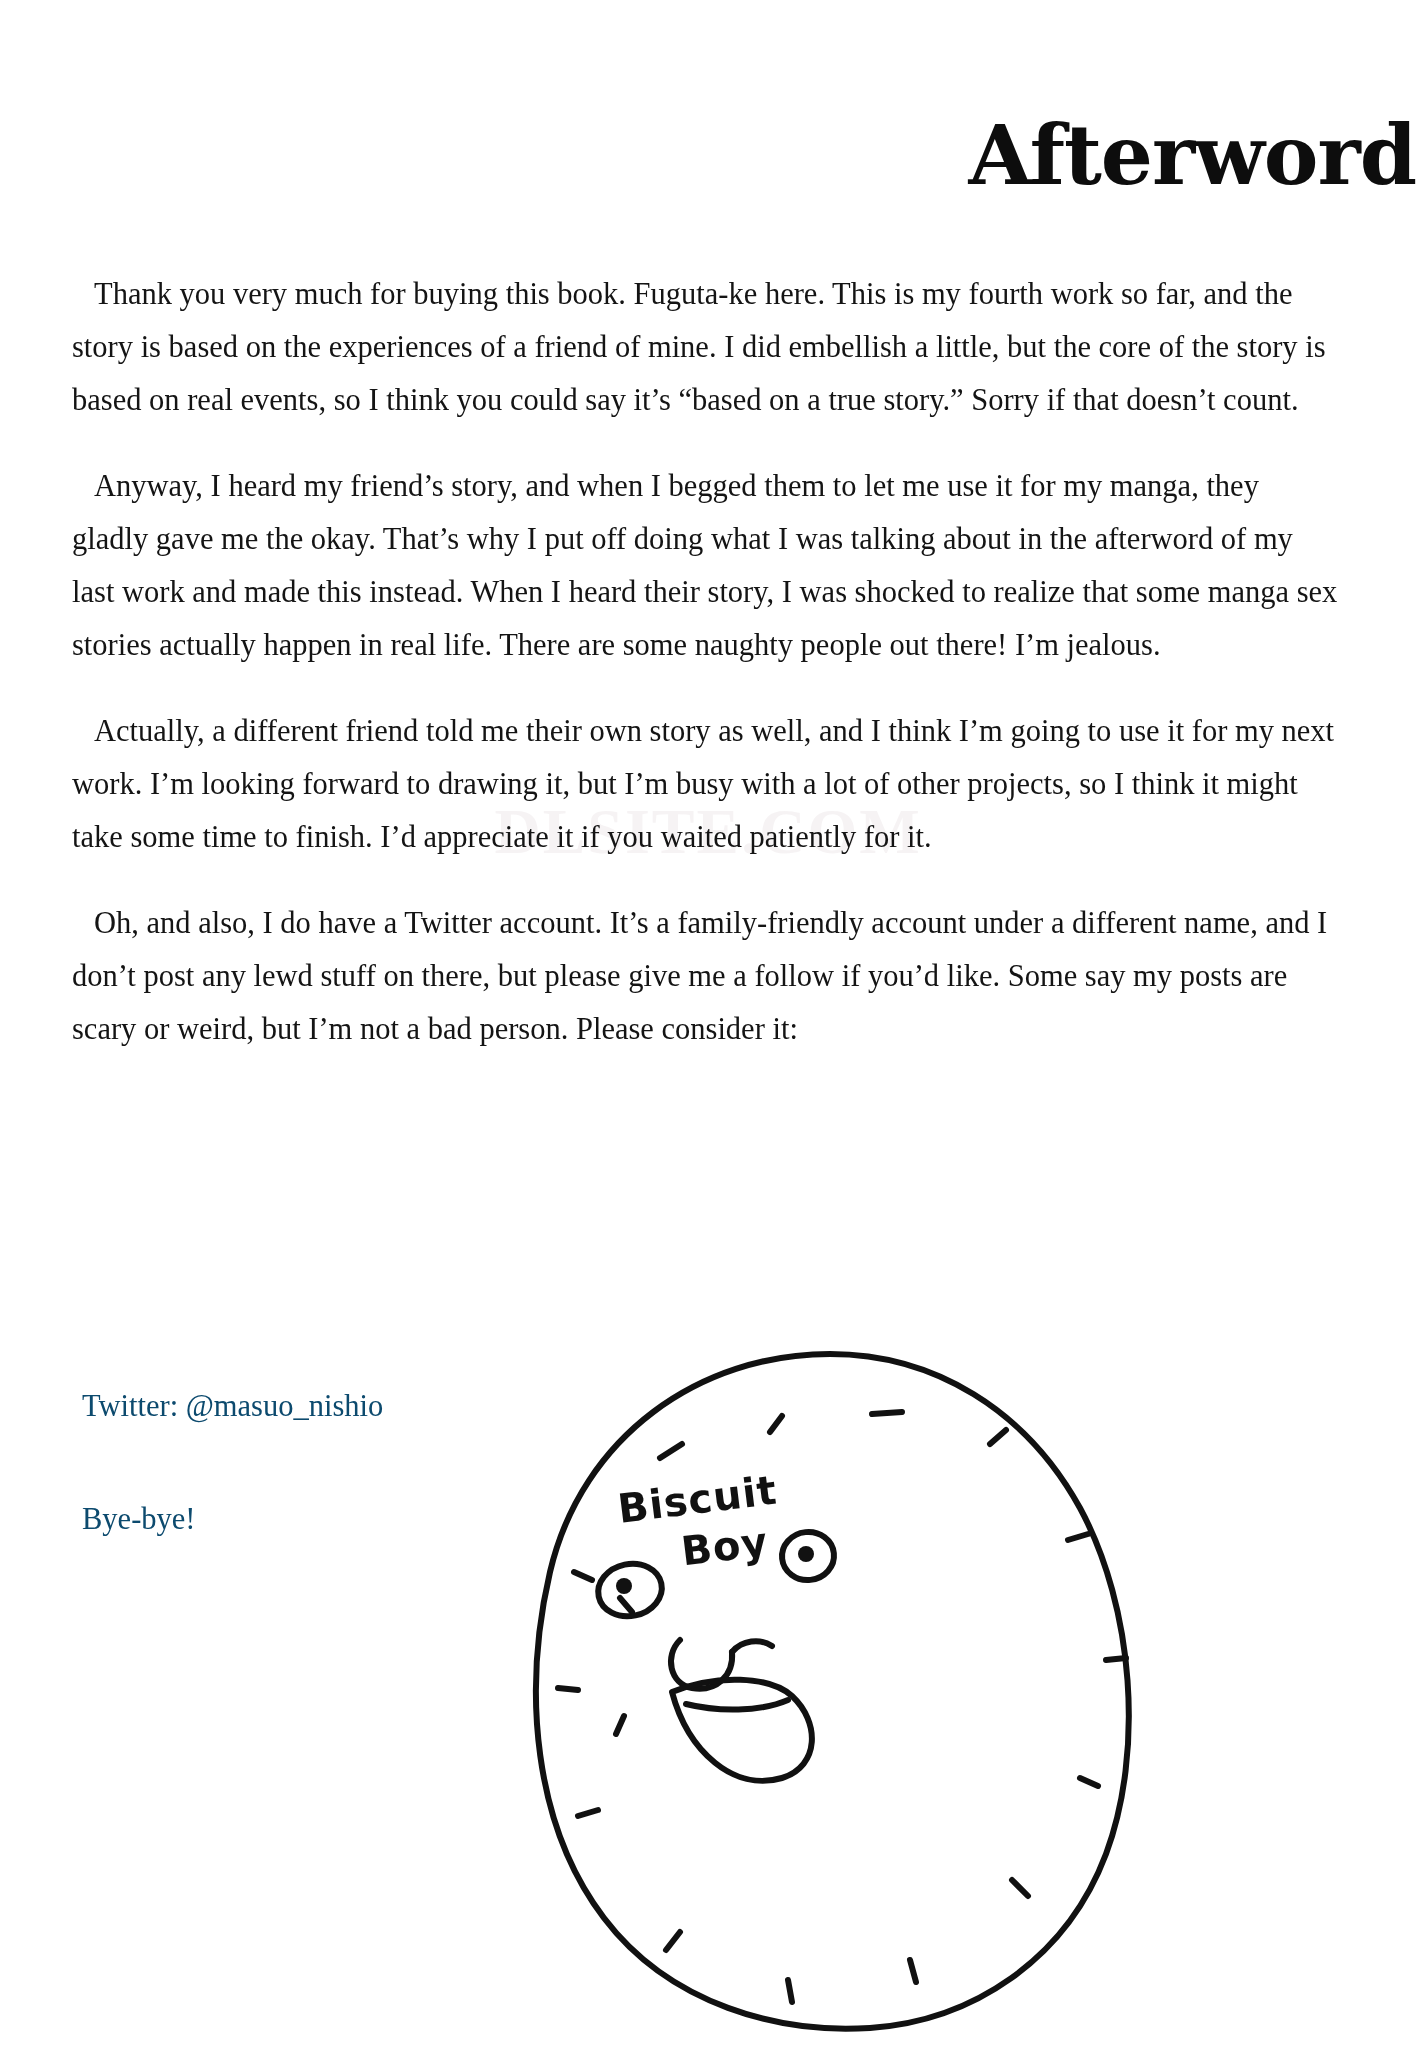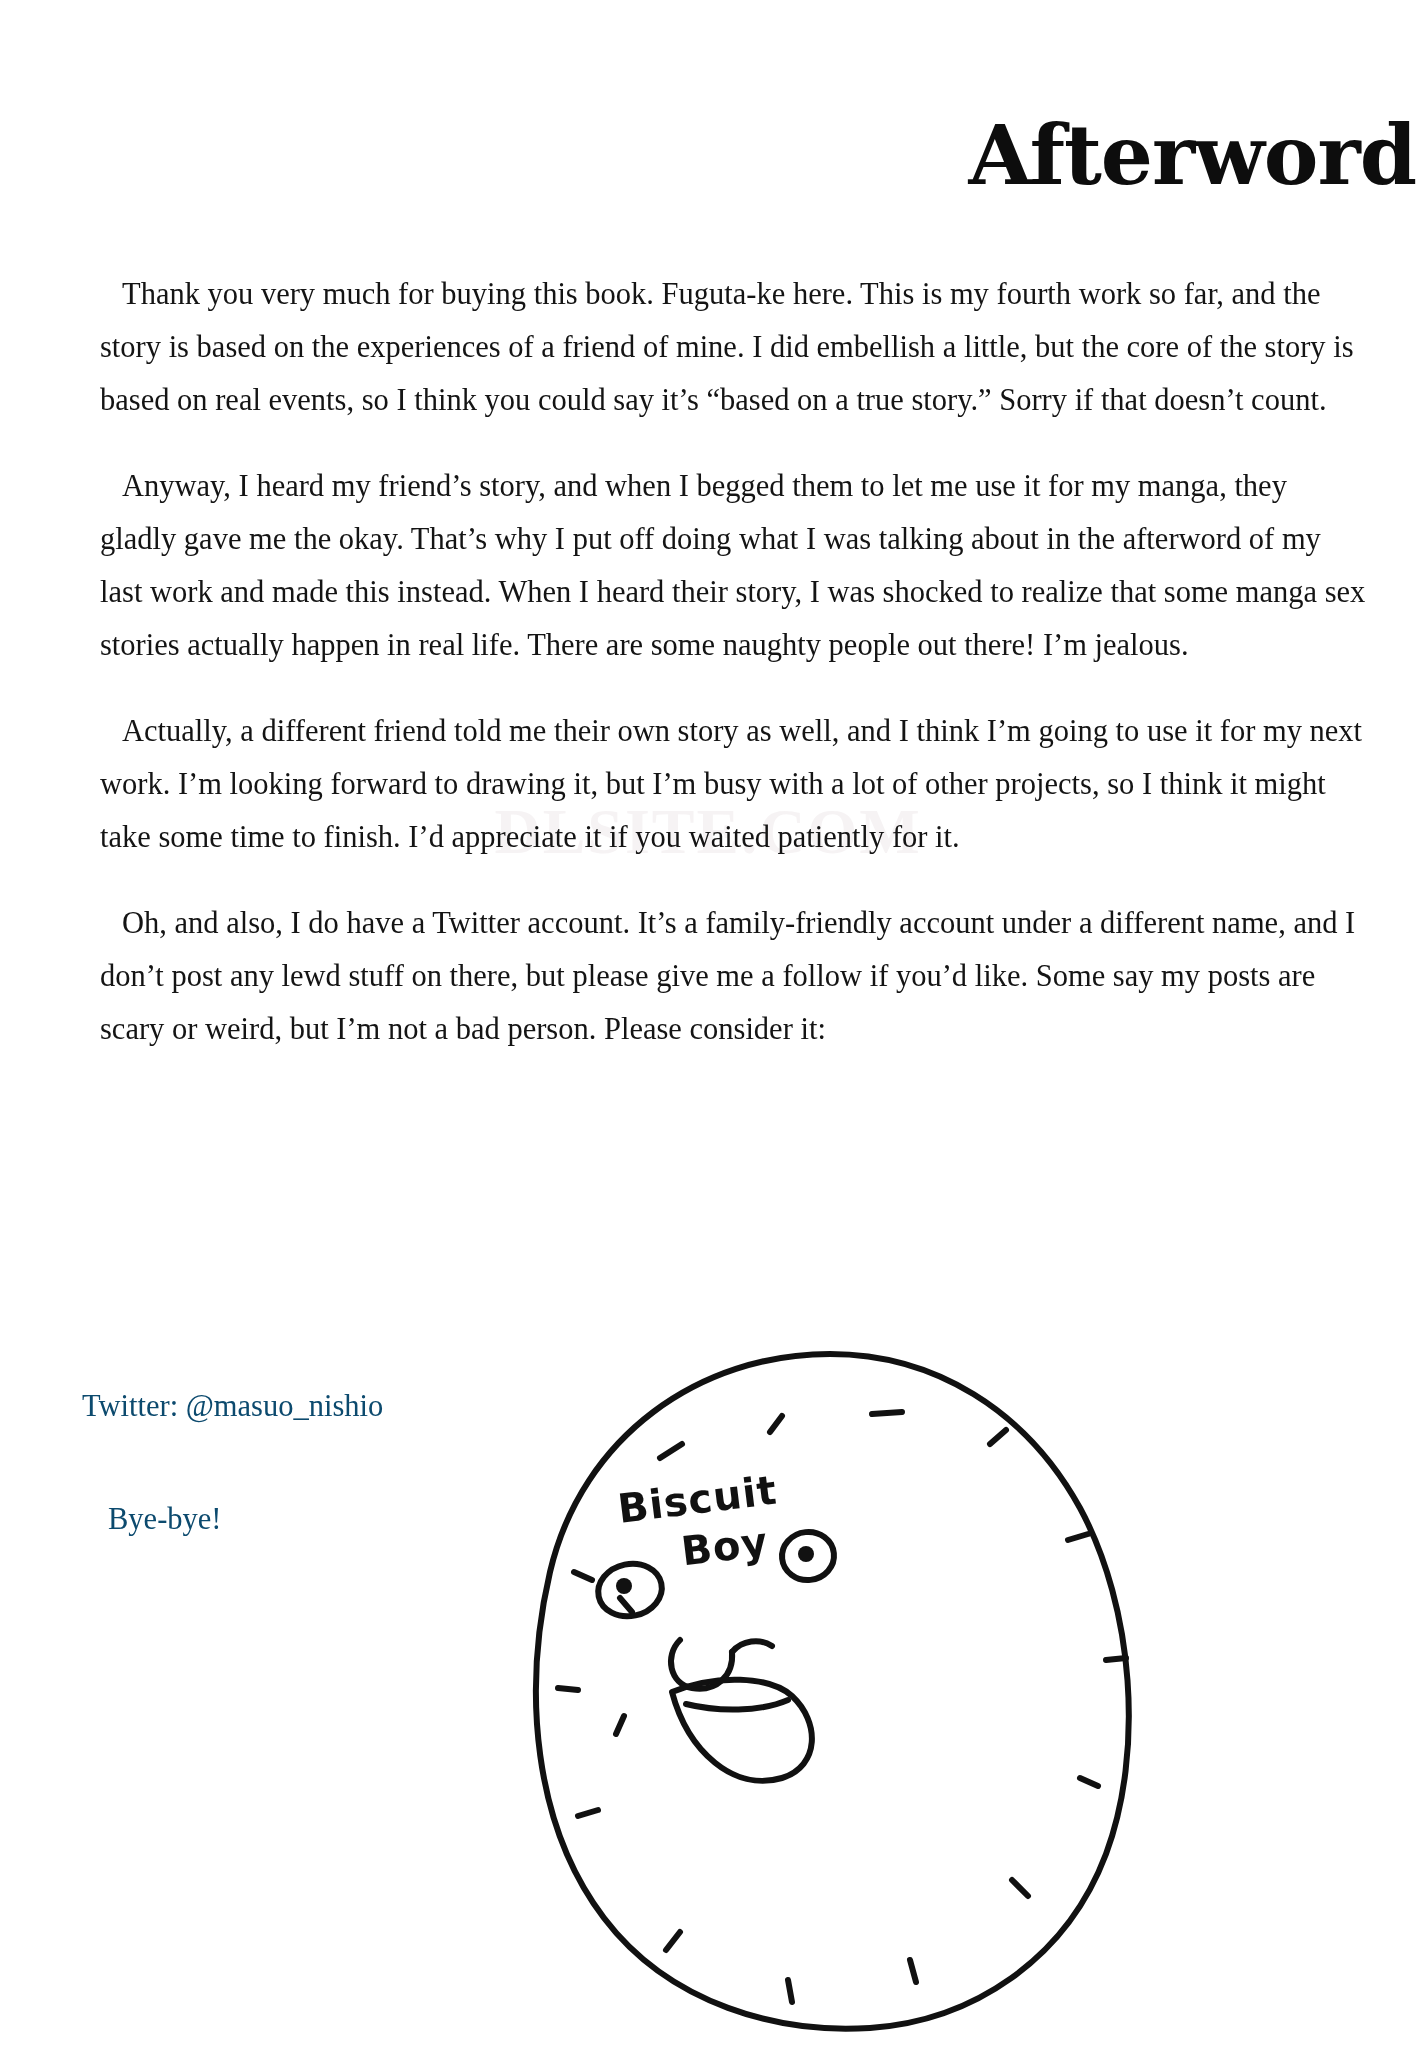--- a/index.html
+++ b/index.html
@@ -52,41 +52,40 @@
 
   .body-text {
     position: absolute;
     top: 268px;
     left: 72px;
     width: 1270px;
     font-family: "Liberation Serif", serif;
     font-size: 30.5px;
     line-height: 53px;
     color: #141414;
-    margin-left: 28px;
   }
 
   .body-text p {
     margin: 0 0 33px 0;
     text-indent: 22px;
   }
 
   .contact-block {
     position: absolute;
     left: 82px;
     top: 1380px;
     font-family: "Liberation Serif", serif;
     font-size: 30.5px;
     line-height: 53px;
     color: #0c4a6e;
   }
   .contact-block .line {
     margin-bottom: 60px;
   }
-  .contact-block .line:last-child { margin-bottom: 0; margin-left: 26px; }
+  .contact-block .line:last-child { margin-bottom: 0; }
 
   
   .doodle {
     position: absolute;
     left: 520px;
     top: 1340px;
     width: 620px;
     height: 700px;
   }
   .doodle svg { display: block; width: 100%; height: 100%; }

